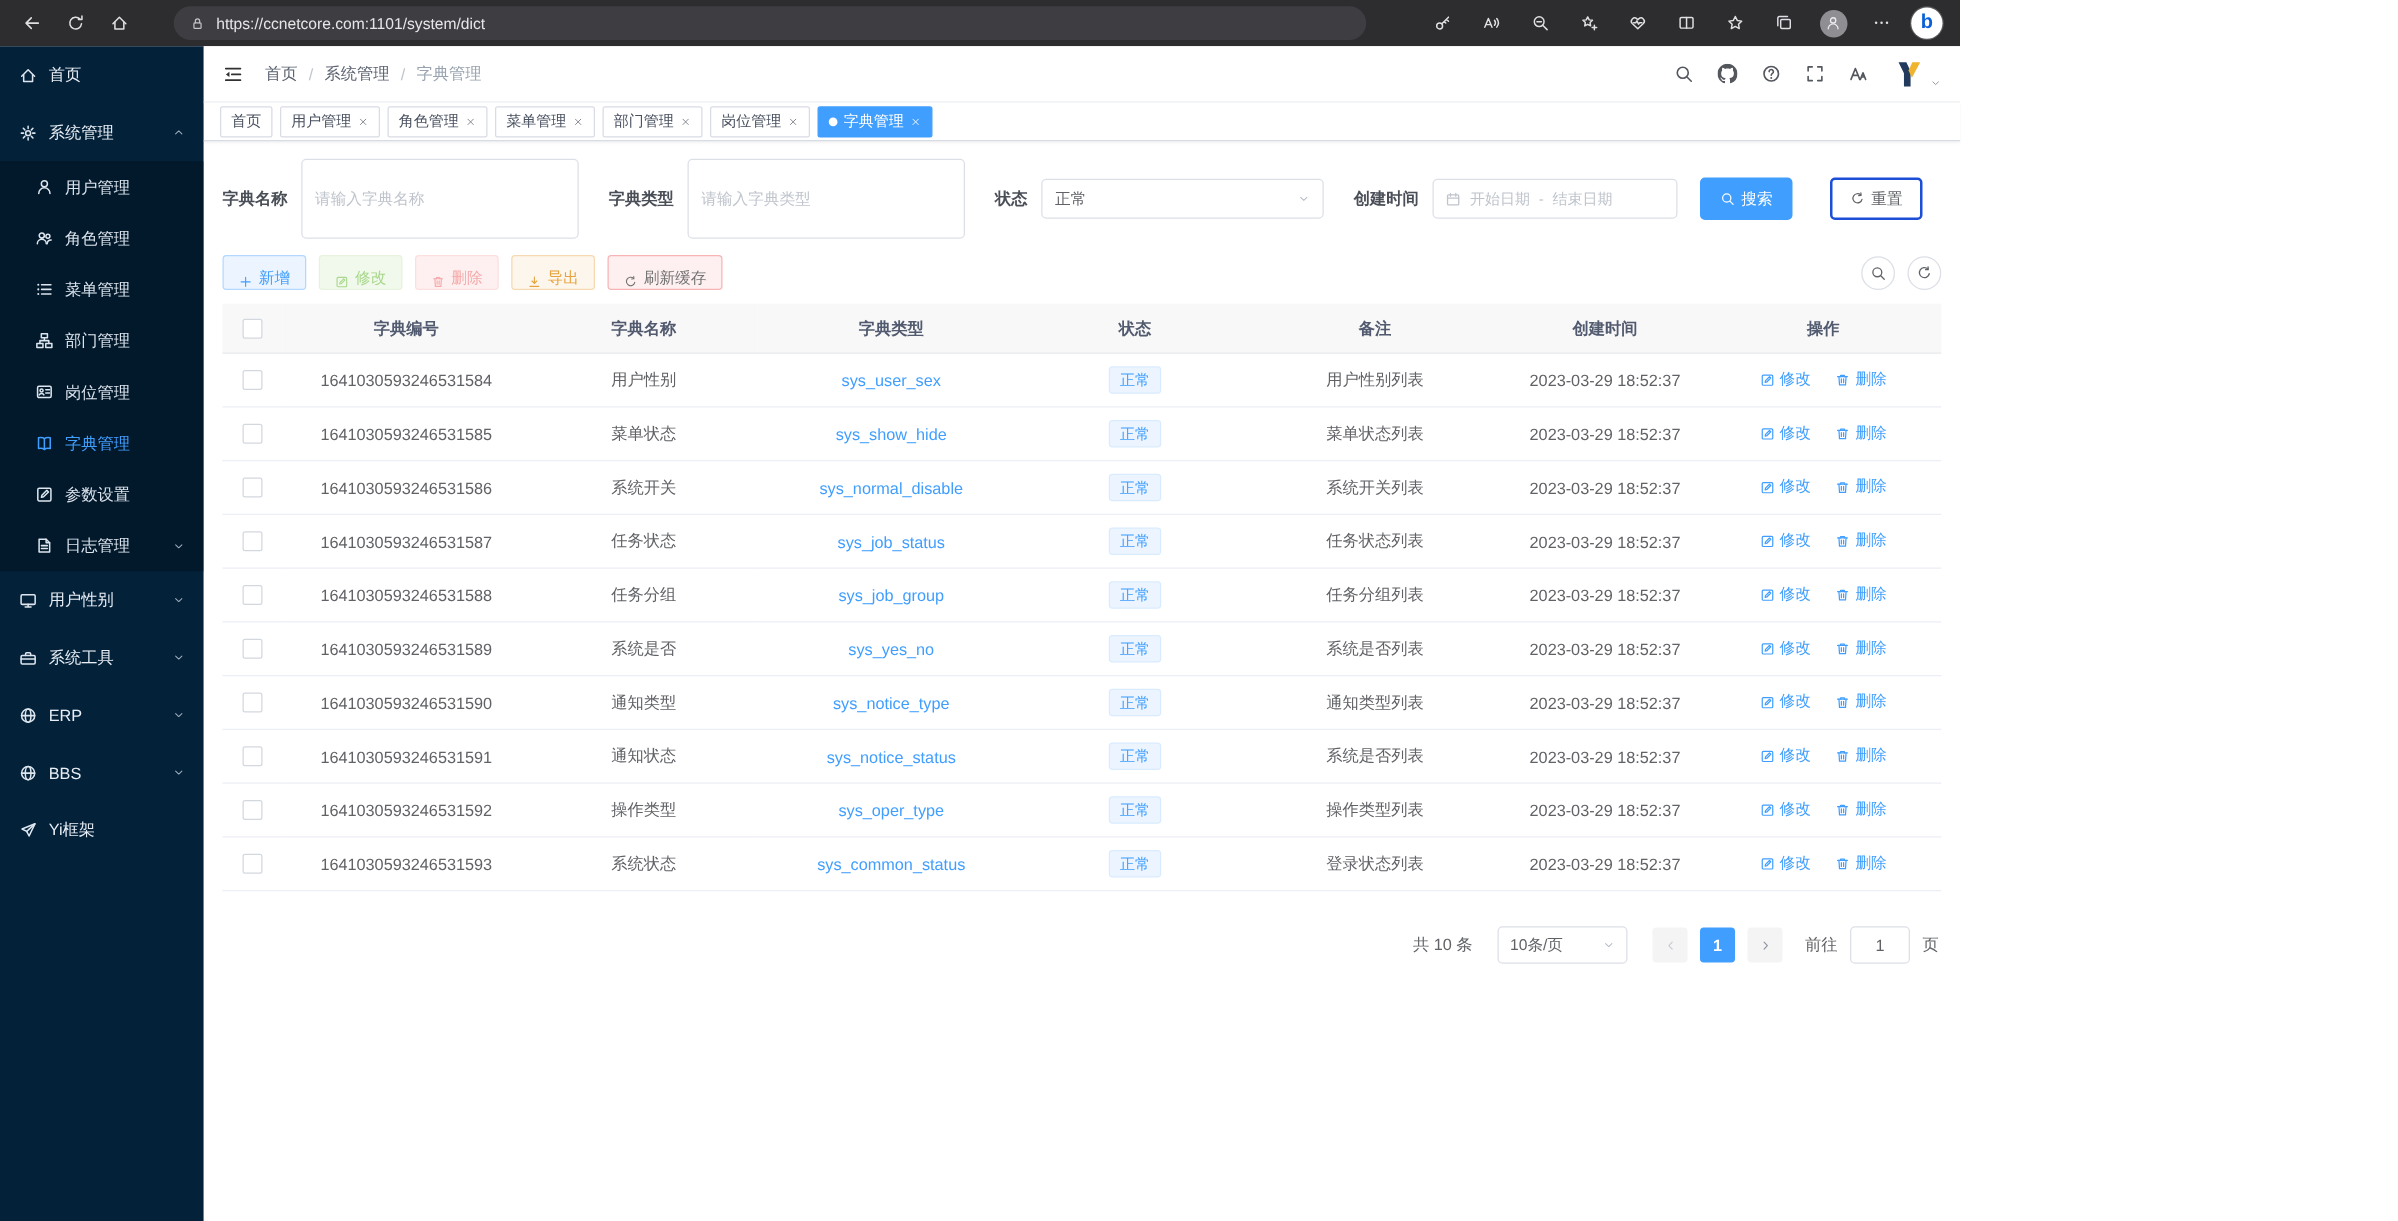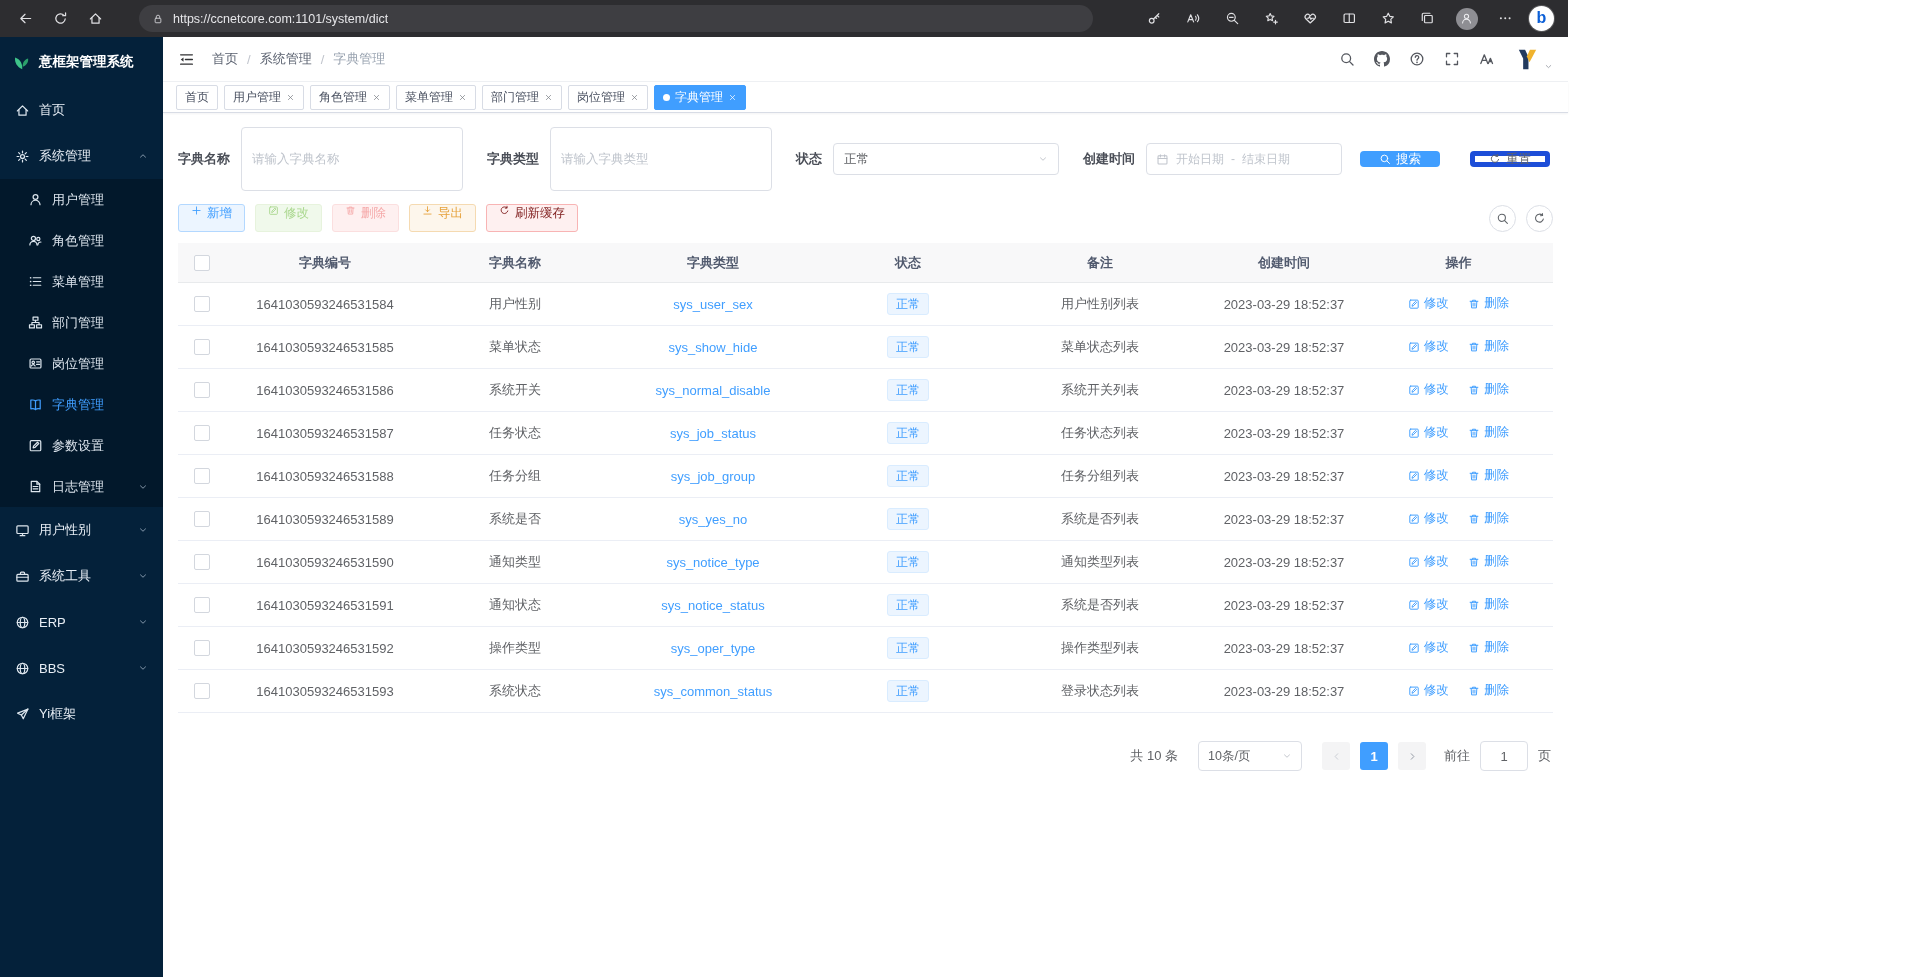--- a/index.html
+++ b/index.html
@@ -63,32 +63,32 @@
   .content{flex:1;padding:14px 15px;overflow:hidden}
   .filter-row{display:flex;align-items:center;font-size:13px;margin-bottom:13px}
   .f-item{display:flex;align-items:center;margin-right:24px}
   .f-label{font-weight:700;color:#4a4e57;margin-right:11px;white-space:nowrap}
   .f-input{width:200px;height:30px;border:1px solid #dcdfe6;border-radius:4px;padding:16px 10px;font-size:12.5px;color:#606266;background:#fff}
   .f-input::placeholder{color:#bfc4cc}
   .f-select{width:204px;height:30px;border:1px solid #dcdfe6;border-radius:4px;display:flex;align-items:center;justify-content:space-between;padding:0 10px;color:#606266;font-size:12.5px;background:#fff;cursor:pointer}
   .chev2{color:#b6bac2;font-size:10px}
   .f-date{width:176px;height:30px;border:1px solid #dcdfe6;border-radius:4px;display:flex;align-items:center;padding:0 9px;gap:7px;background:#fff;font-size:12px;color:#bfc4cc;cursor:pointer}
   .f-date .ic{color:#c0c4cc;font-size:13px}
-  .btn{height:16px;display:inline-flex;align-items:center;gap:5px;padding:0 14px;border-radius:4px;font-size:12.5px;border:5px solid #1d4ed8;background:#fff;color:#606266}
+  .btn{height:34px;display:inline-flex;align-items:center;gap:5px;padding:0 14px;border-radius:4px;font-size:12.5px;border:2px solid #1d4ed8;background:#fff;color:#606266}
   .btn-primary{background:#409eff;border-color:#409eff;color:#fff;margin-left:18px;margin-right:30px}
   .btn .ic{font-size:12px}
 
   .action-row{display:flex;align-items:center;gap:10px;margin-bottom:11px}
-  .btn-sm{height:28px;display:inline-flex;align-items:flex-start;gap:5px;padding:0 12px;border-radius:3px;font-size:12.5px;border:1px solid}
+  .btn-sm{height:28px;display:inline-flex;align-items:flex-end;gap:5px;padding:0 12px;border-radius:3px;font-size:12.5px;border:1px solid}
   .btn-sm .ic{font-size:11px}
   .b-add{background:#ecf5ff;color:#409eff;border-color:#b3d8ff}
   .b-edit{background:#f0f9eb;color:#a9d78d;border-color:#e7f3dd;cursor:not-allowed}
   .b-del{background:#fef0f0;color:#f5a9a9;border-color:#fbdfdf;cursor:not-allowed}
   .b-export{background:#fdf6ec;color:#e6a23c;border-color:#f5dab1}
-  .b-cache{background:#fef0f0;color:#7f1d1d;border-color:#f8b4b4}
+  .b-cache{background:#fef0f0;color:#737373;border-color:#f8b4b4}
   .action-spacer{margin-left:auto;display:flex;gap:10px}
   .circle-btn{width:27px;height:27px;border-radius:50%;border:1px solid #dcdfe6;background:#fff;color:#5f6368;display:flex;align-items:center;justify-content:center;font-size:13px}
 
   table.dict{width:100%;border-collapse:collapse;table-layout:fixed;font-size:13px}
   .dict th{background:#f8f8f9;color:#515a6e;font-weight:700;height:37px;text-align:center;border-bottom:1px solid #e8eaec;white-space:nowrap}
   .dict td{height:40px;text-align:center;color:#606266;border-bottom:1px solid #ebeef5;white-space:nowrap;overflow:hidden}
   .cb{width:14px;height:14px;border:1px solid #d3d7de;border-radius:2px;background:#fff;display:inline-block;vertical-align:middle;cursor:pointer}
   .type-link{color:#409eff;cursor:pointer}
   .tag-normal{display:inline-block;background:#ecf5ff;border:1px solid #d9ecff;color:#409eff;font-size:12px;line-height:18px;padding:1px 8px;border-radius:3px}
   .op{color:#409eff;display:inline-flex;align-items:center;gap:4px;margin:0 8px;cursor:pointer;font-size:12.5px}
@@ -223,29 +223,20 @@
             </svg>
           </i>
         </button>
       <div class="bing-circle"></div>
     </div>
   </div>
 
   <div class="app">
 
     <aside class="sidebar">
-      <div class="logo-row">
-        <i class="ic logo-leaf">
-            <svg viewBox="0 0 16 16" width="1em" height="1em" fill="none" stroke="currentColor" stroke-width="1.3" stroke-linecap="round" stroke-linejoin="round">
-              <path d="M8.6 13.6C8.8 10 7.8 5.6 2.6 3.8c-.5 4.3 1.6 8 6 9.8Z" fill="#3ec489" stroke="none"></path>
-              <path d="M9 11.6c-.1-2.6.6-5.9 4.6-7 .3 3.2-1.4 5.8-4.6 7Z" fill="#2ba06b" stroke="none"></path>
-            </svg>
-          </i>
-        <span class="logo-text">意框架管理系统</span>
-      </div>
       <nav>
         <div class="menu-item">
           <i class="ic mi">
               <svg viewBox="0 0 16 16" width="1em" height="1em" fill="none" stroke="currentColor" stroke-width="1.3" stroke-linecap="round" stroke-linejoin="round">
                 <path d="M2.5 8.5 8 3l5.5 5.5"></path>
                 <path d="M4.2 7.2V13h7.6V7.2"></path>
               </svg>
             </i>
           <span>首页</span>
         </div>

